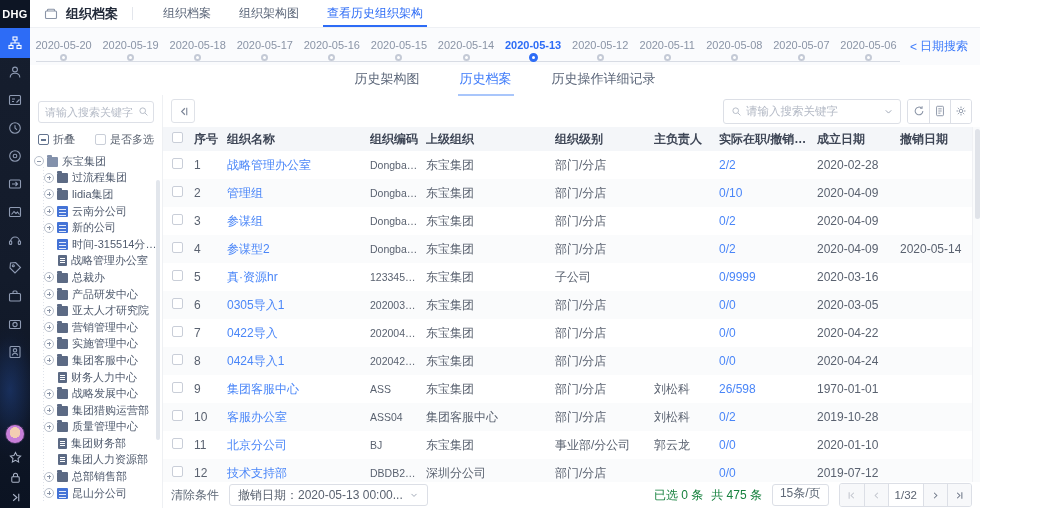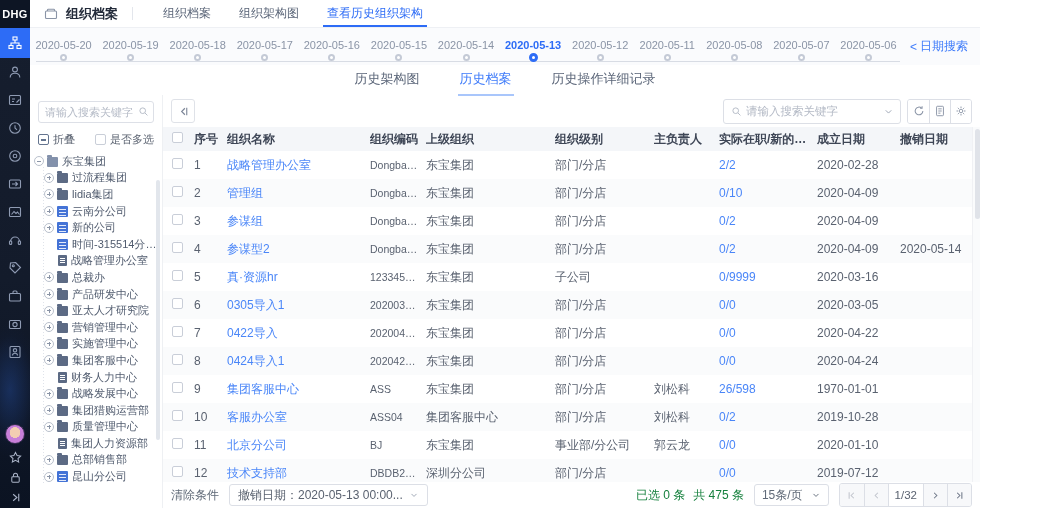--- a/index.html
+++ b/index.html
@@ -137,21 +137,21 @@
 
   
   .footer { position:absolute; left:0; right:0; bottom:0; height:26px; background:#fff;
     display:flex; align-items:center; padding:0 8px; font-size:12px; color:#606a78; z-index:5; }
   .chip { display:flex; align-items:center; gap:6px; border:1px solid #dcdfe6; border-radius:3px;
     height:22px; padding:8px 8px; margin-left:10px; color:#5a6270; cursor:pointer; background:#fff; }
   .chip .chev { color:#9aa3b2; }
   .foot-right { margin-left:auto; display:flex; align-items:center; gap:10px; }
   .counts { display:flex; gap:8px; color:#15803d; }
   .psize { display:flex; align-items:center; gap:8px; border:1px solid #dcdfe6; border-radius:3px;
-    height:22px; padding:0 7px; cursor:pointer; color:#606a78; }
+    height:22px; padding:0 7px; cursor:pointer; color:#606a78;flex-direction:column; }
   .pager { display:flex; border:1px solid #dcdfe6; border-radius:3px; overflow:hidden; }
   .pbtn { min-width:24px; height:22px; display:flex; align-items:center; justify-content:center;
     background:#f7f8fa; color:#6b7librar485; color:#6b7485; cursor:pointer; }
   .pbtn + .pbtn { border-left:1px solid #dcdfe6; }
   .pbtn.disabled { color:#c0c4cc; }
   .pcur { background:#fff; font-size:11.5px; padding:0 6px; color:#5a6270; }
 
   
   .robot { position:absolute; left:990px; top:433px; width:46px; height:46px; z-index:40; cursor:pointer; }
   .robot .head { position:absolute; left:0; top:0; width:42px; height:42px; border-radius:50%;
@@ -508,20 +508,25 @@
             <span class="tico" data-ico="folder"></span>
             <span class="tlabel">集团猎购运营部</span>
           </li>
 
           <li class="titem" data-depth="1">
             <span class="texp" data-exp="plus"></span>
             <span class="tico" data-ico="folder"></span>
             <span class="tlabel">质量管理中心</span>
           </li>
 
+          <li class="titem" data-depth="1">
+            <span class="texp" data-exp="none"></span>
+            <span class="tico" data-ico="doc"></span>
+            <span class="tlabel">集团财务部</span>
+          </li>
 
           <li class="titem" data-depth="1">
             <span class="texp" data-exp="none"></span>
             <span class="tico" data-ico="doc"></span>
             <span class="tlabel">集团人力资源部</span>
           </li>
 
           <li class="titem" data-depth="1">
             <span class="texp" data-exp="plus"></span>
             <span class="tico" data-ico="folder"></span>
@@ -583,21 +588,21 @@
       </div>
 
       <div class="grid-head">
         <span class="cell cell-check"><span class="cbox"></span></span>
         <span class="cell cell-num th">序号</span>
         <span class="cell th">组织名称</span>
         <span class="cell th" data-sort="true">组织编码</span>
         <span class="cell th">上级组织</span>
         <span class="cell th">组织级别</span>
         <span class="cell th">主负责人</span>
-        <span class="cell th">实际在职/新的公司</span>
+        <span class="cell th">实际在职/撤销日期</span>
         <span class="cell th">成立日期</span>
         <span class="cell th">撤销日期</span>
       </div>
 
       <div class="grid-body">
 
           <div class="grid-row">
             <span class="cell cell-check"><span class="cbox"></span></span>
             <span class="cell cell-num">1</span>
             <span class="cell link">战略管理办公室</span>

